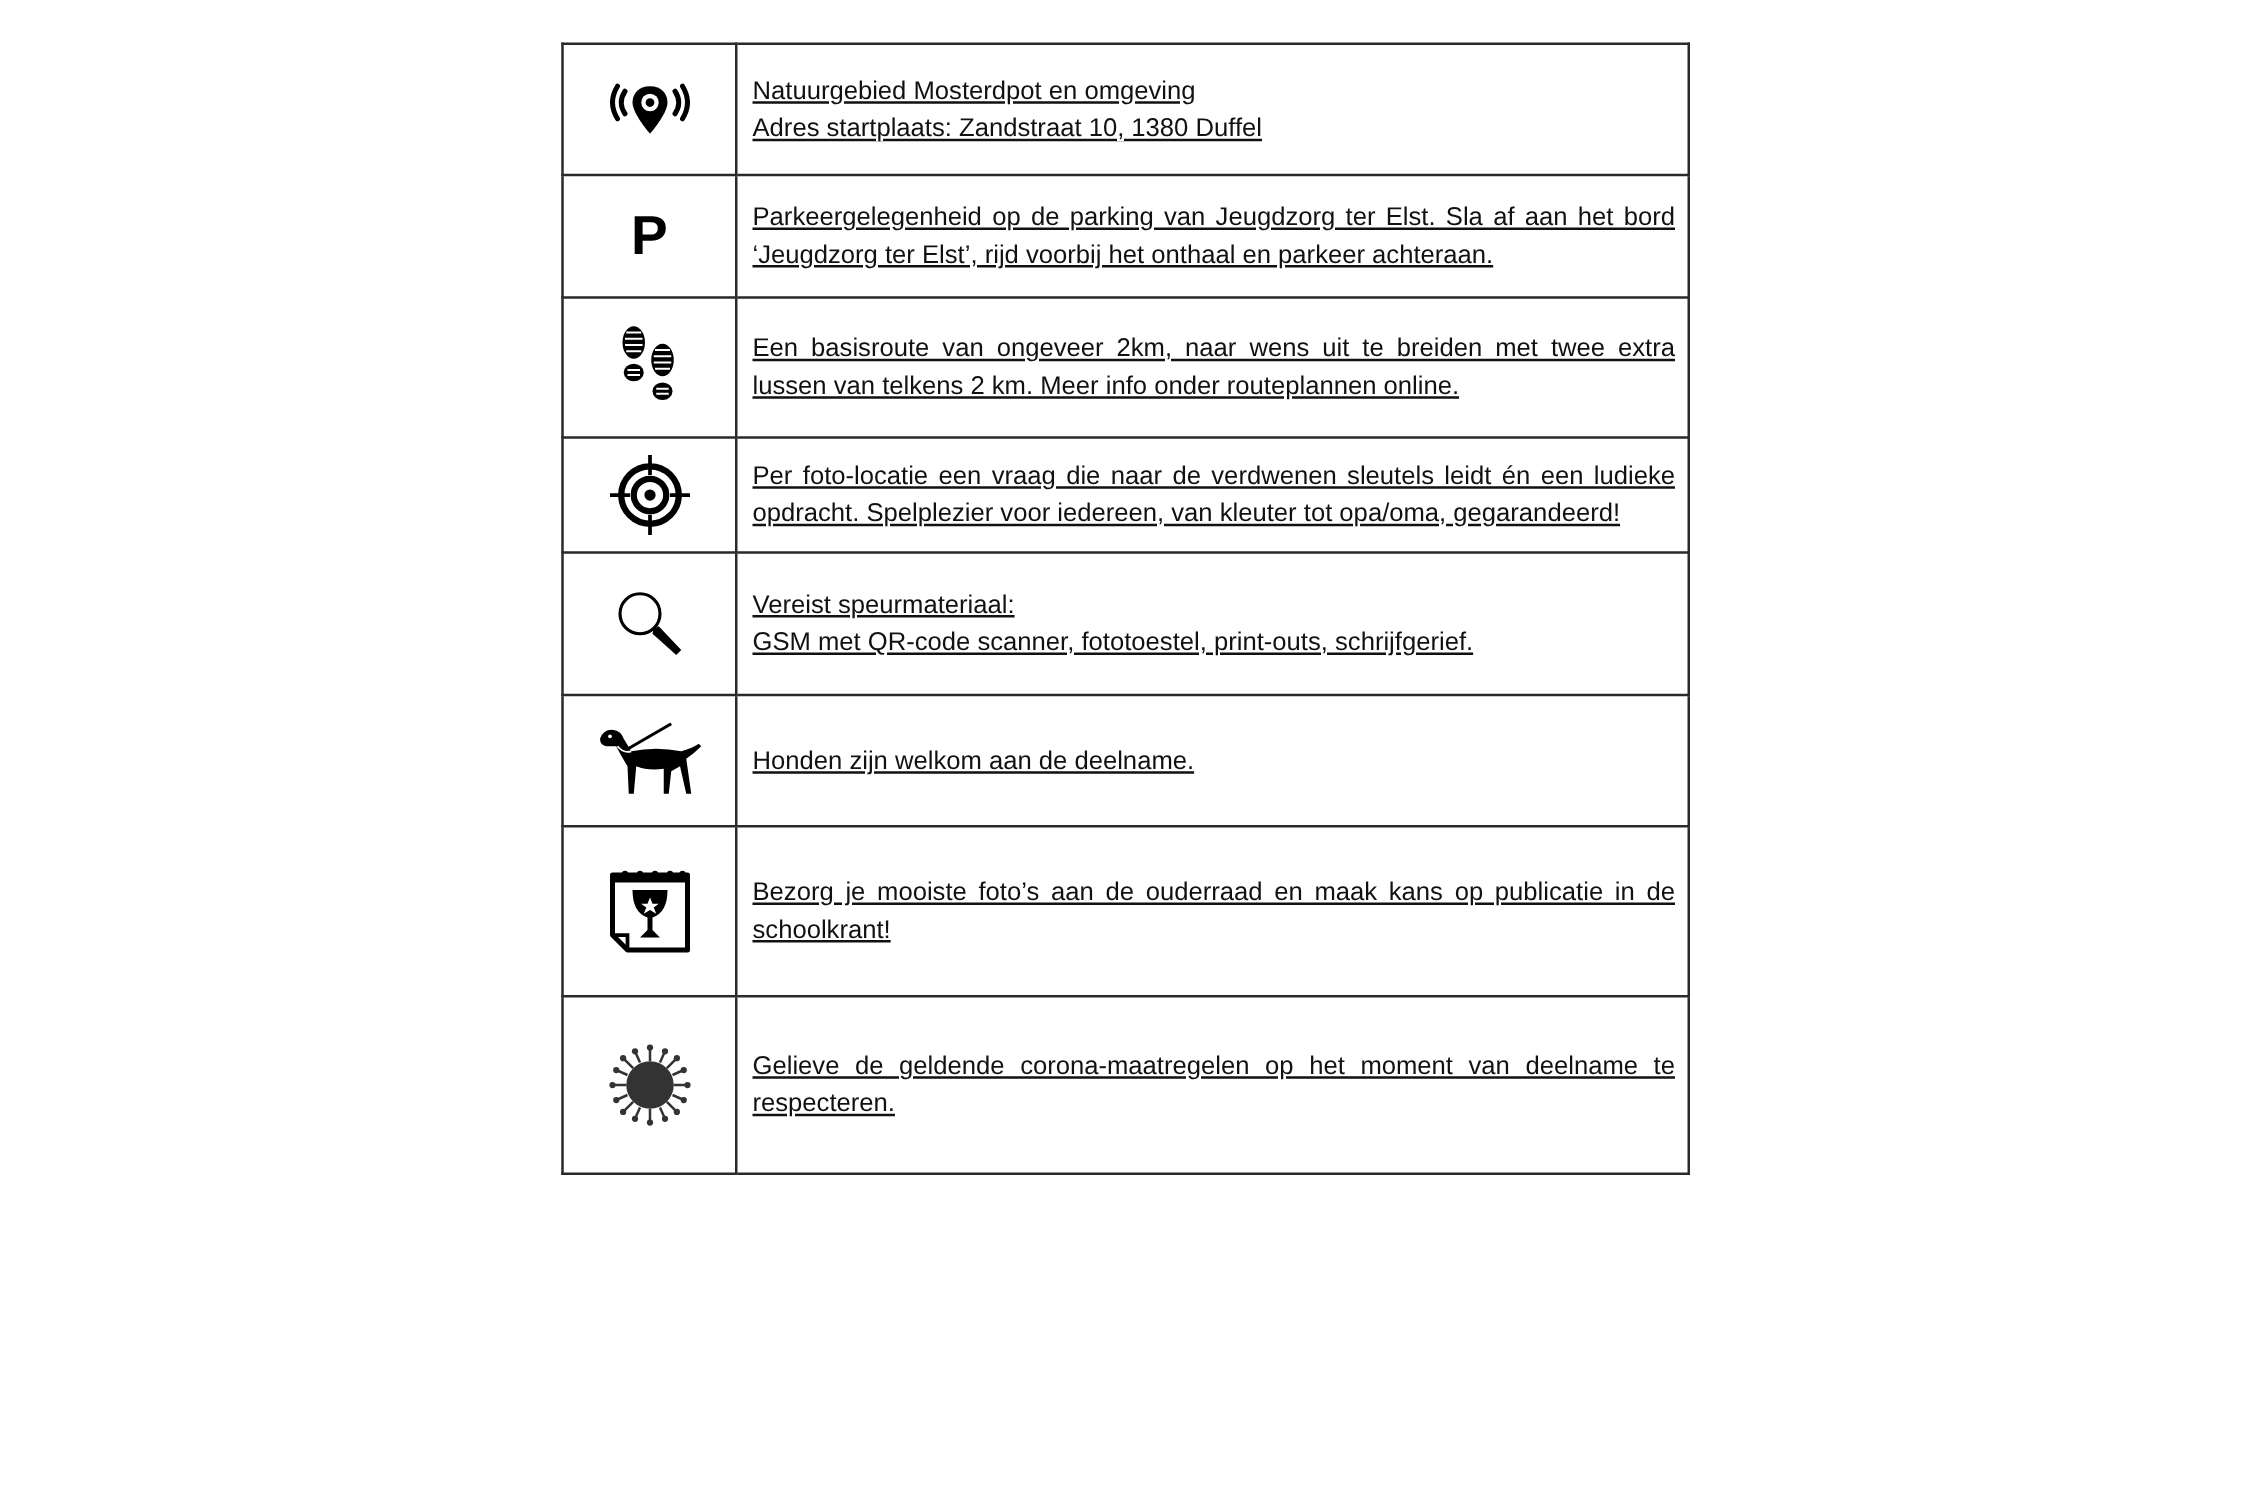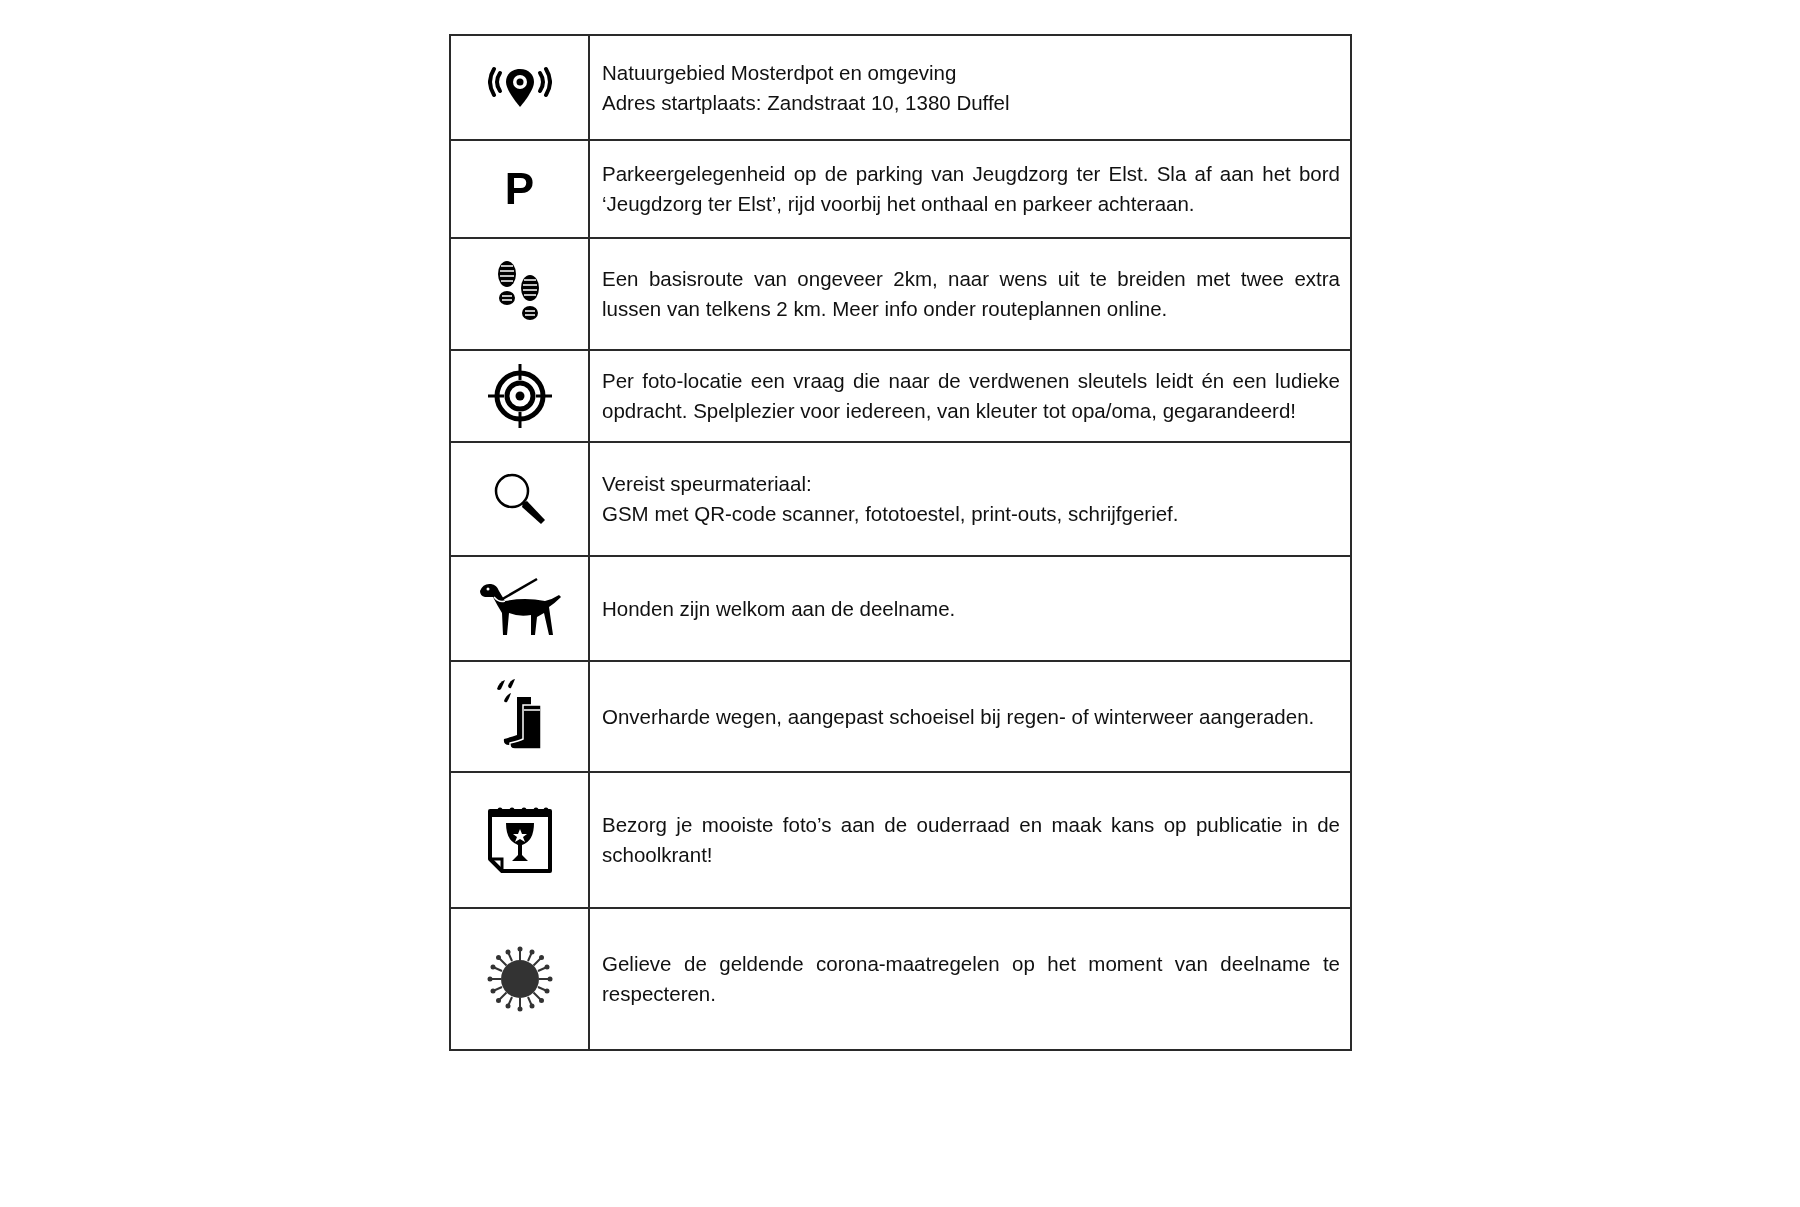--- a/index.html
+++ b/index.html
@@ -1,20 +1,20 @@
 <!DOCTYPE html>
 <html><head>
 <meta charset="utf-8">
 <style>
   html, body { margin: 0; padding: 0; background: #ffffff; }
   body { width: 1800px; height: 1207px; position: relative; overflow: hidden; }
   .info-table {
     position: absolute; left: 449px; top: 34px; width: 903px;
     border-collapse: collapse; table-layout: fixed;
-    font-family: "Liberation Sans", sans-serif; color: #111;
+    font-family: "Liberation Sans", sans-serif; color: #111; text-decoration: underline;
   }
   .info-table td { border: 2px solid #2a2a2a; padding: 0; vertical-align: middle; }
   .icon-cell { width: 137px; text-align: center; }
   .text-cell { padding: 0 10px 0 12px !important; font-size: 20.5px; line-height: 30px; text-align: justify; }
   .line { display: block; }
   .icon { display: inline-block; vertical-align: middle; }
   .icon svg { display: block; }
   .p-glyph { font-family: "Liberation Sans", sans-serif; font-weight: bold; font-size: 44px; line-height: 1; color: #000; }
 </style>
 </head>
@@ -115,37 +115,20 @@
             <circle cx="13" cy="14" r="1.5" fill="#fff"></circle>
             <path d="M19 22 Q24 28 30 26" stroke="#fff" stroke-width="1.5" fill="none"></path>
           </svg>
         </span>
       </td>
       <td class="text-cell">
         <span class="line">Honden zijn welkom aan de deelname.</span>
       </td>
     </tr>
 
-    <tr style="height:111px">
-      <td class="icon-cell">
-        <span class="icon">
-          <svg width="58" height="76" viewBox="0 0 58 76">
-            <path d="M6 10 Q8 3 14 1 Q12 6 10 10 Q8 12 6 10 Z" fill="#000"></path>
-            <path d="M17 7 Q19 1 24 0 Q22 5 20 9 Q18 10 17 7 Z" fill="#000"></path>
-            <path d="M13 22 Q15 16 20 14 Q18 20 16 23 Q14 24 13 22 Z" fill="#000"></path>
-            <path d="M26 18 L40 18 L40 60 Q40 64 36 66 L18 66 Q12 66 13 60 Q20 58 26 56 Z" fill="#000"></path>
-            <path d="M32 26 L50 26 L50 70 L24 70 Q18 70 19 64 Q28 62 32 60 Z" fill="#000" stroke="#fff" stroke-width="1.5"></path>
-            <path d="M33 31 L49 31" stroke="#fff" stroke-width="1.5"></path>
-          </svg>
-        </span>
-      </td>
-      <td class="text-cell">
-        <span class="line">Onverharde wegen, aangepast schoeisel bij regen- of winterweer aangeraden.</span>
-      </td>
-    </tr>
 
     <tr style="height:136px">
       <td class="icon-cell">
         <span class="icon">
           <svg width="68" height="70" viewBox="0 0 68 70">
             <path d="M4 6 L64 6 L64 66 L16 66 L4 54 Z" fill="#fff" stroke="#000" stroke-width="4" stroke-linejoin="round"></path>
             <rect x="4" y="6" width="60" height="6" fill="#000"></rect>
             <g fill="#000">
                 <circle cx="14" cy="5" r="2.5"></circle>
                 <circle cx="26" cy="5" r="2.5"></circle>

